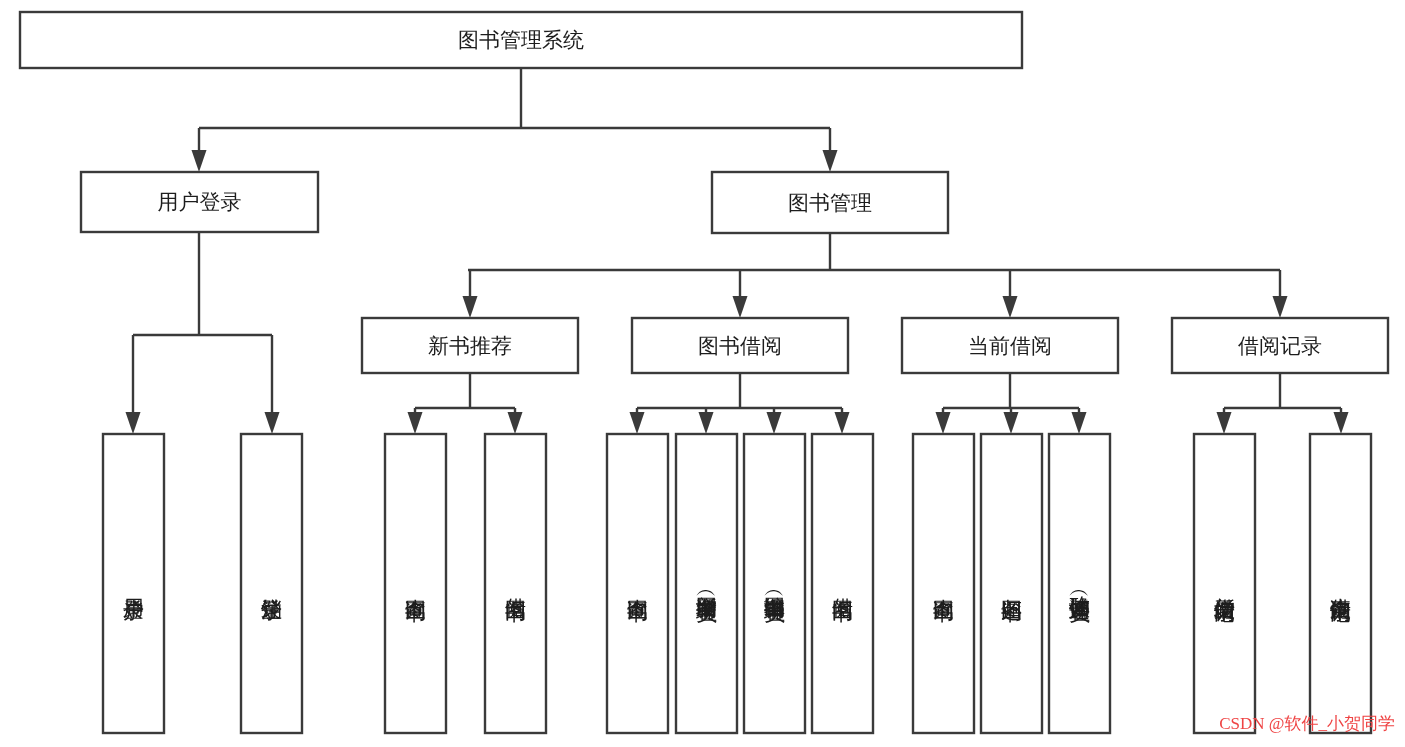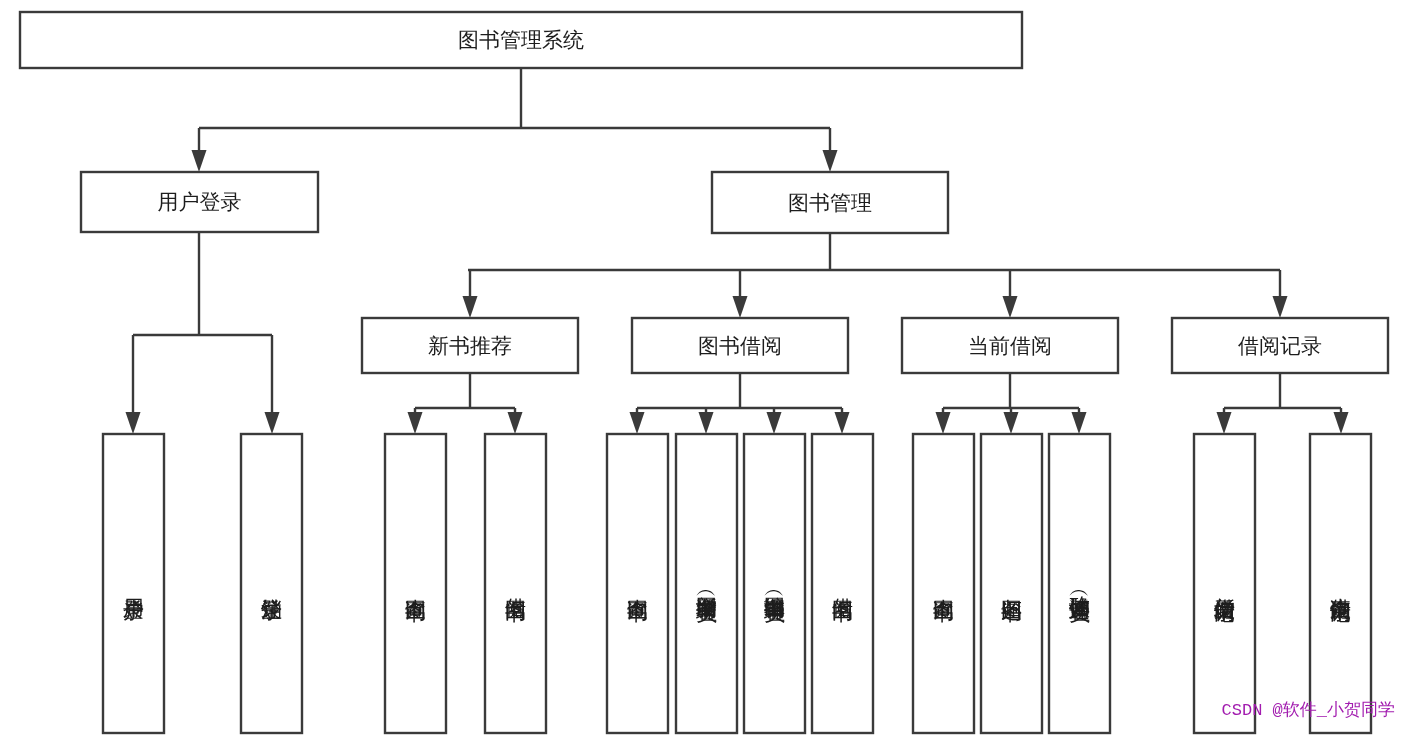--- a/index.html
+++ b/index.html
@@ -54,24 +54,24 @@
     font-size: 21px;
     fill: #1d1d1d;
     writing-mode: vertical-rl;
     text-orientation: upright;
     text-anchor: middle;
     letter-spacing: 1px;
   }
   .watermark-text {
     position: absolute;
     right: 10px;
-    bottom: 26px;
-    font-family: Liberation Mono, monospace;
+    bottom: 12px;
+    font-family: Liberation Serif, serif;
     font-size: 17px;
-    color: #a21caf;
+    color: #ef4444;
     white-space: nowrap;
     pointer-events: none;
     user-select: none;
   }
 </style>
 </head>
 <body>
 
 <div id="diagram-root">
   <svg class="diagram-canvas" viewBox="0 0 1405 747">

